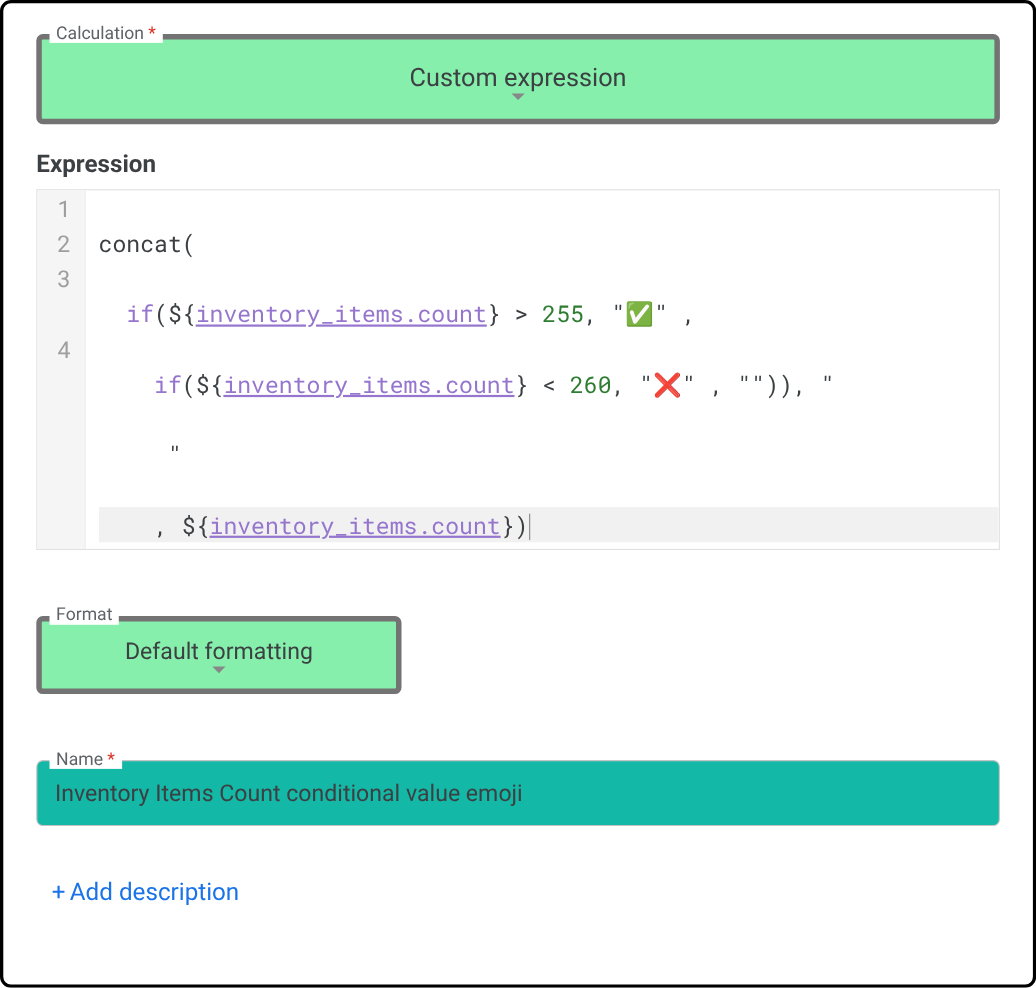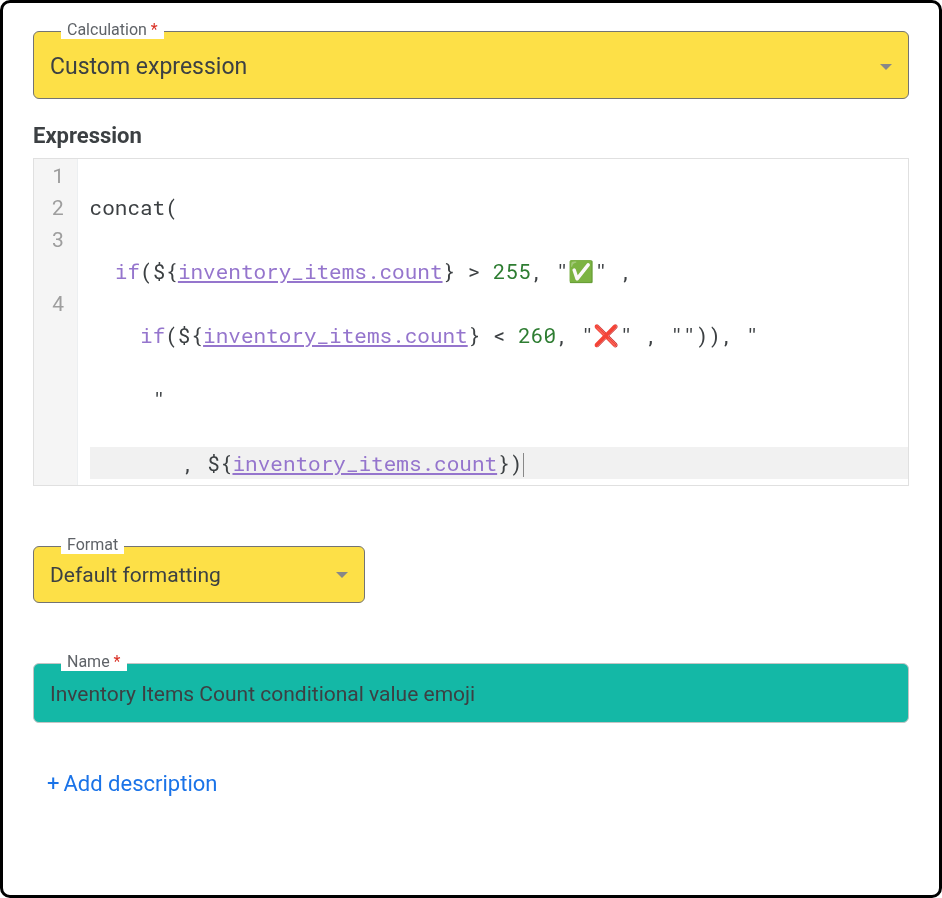--- a/index.html
+++ b/index.html
@@ -20,40 +20,41 @@
       padding: 20px 30px 30px 30px;
       background: #fff;
     }
     .field-wrapper {
       position: relative;
       margin-top: 8px;
     }
     .field-label {
       position: absolute;
       top: -11px;
-      left: 28px;
+      left: 12px;
       background: #fff;
       padding: 0 6px;
       font-size: 16px;
       color: #5f6368;
       z-index: 2;
     }
     .field-label .required {
       color: #d93025;
     }
     .select-box {
       width: 100%;
-      border: 1px solid #737373;
+      border: 5px solid #737373;
       border-radius: 6px;
       padding: 21px 16px 17px 16px;
       display: flex;
       align-items: center;
       justify-content: space-between;
       cursor: pointer;
-      background: #fde047;
+      background: #86efac;
+      flex-direction: column;
     }
     .select-box.narrow {
       width: 332px;
       padding: 16px 16px 14px 16px;
     }
     .select-value {
       font-size: 23px;
       color: #3c4043;
       line-height: 1.2;
     }
@@ -105,21 +106,20 @@
       flex: 1;
       padding-left: 12px;
       white-space: pre;
       overflow: hidden;
     }
     .code-line {
       height: 32px;
     }
     .code-line.active, .code-line-wrap.active {
       background: #f1f1f1;
-      padding-left: 42px;
     }
     .tk-fn { color: #3c4043; }
     .tk-paren { color: #3c4043; }
     .tk-kw { color: #9575cd; }
     .tk-var { color: #9575cd; text-decoration: underline; }
     .tk-dollar { color: #3c4043; }
     .tk-brace { color: #3c4043; }
     .tk-op { color: #3c4043; }
     .tk-num { color: #2e7d32; }
     .tk-str { color: #3c4043; }

